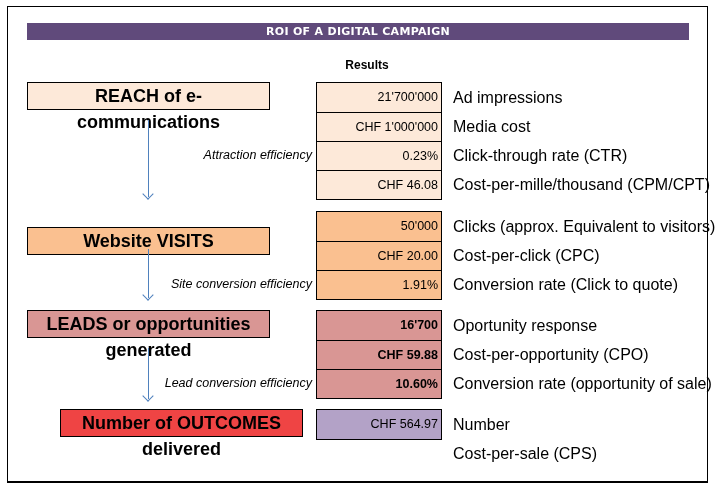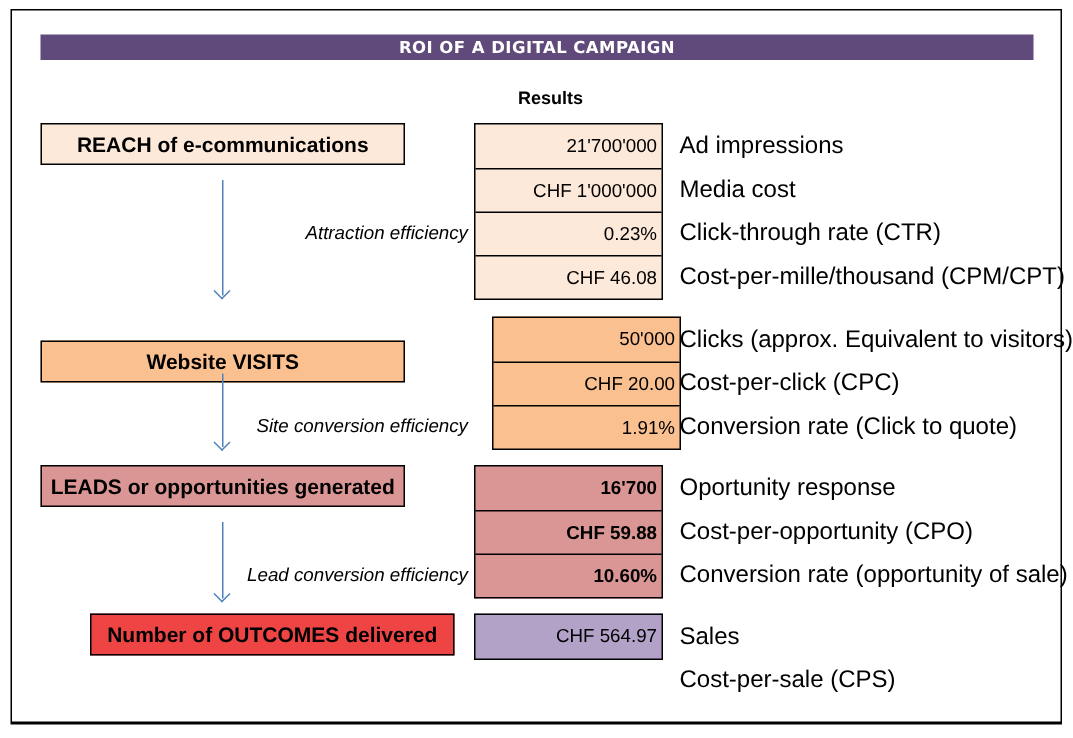--- a/index.html
+++ b/index.html
@@ -1,20 +1,20 @@
 <!DOCTYPE html>
 <html><head>
 <meta charset="utf-8">
 <style>
   html, body { margin:0; padding:0; background:#fff; }
   body { width:715px; height:492px; position:relative; overflow:hidden; font-family:"Liberation Sans", sans-serif; color:#000; }
   .frame { position:absolute; left:7px; top:6px; width:701px; height:477px; border:1px solid #000; border-width:1px 1px 2px 1px; box-sizing:border-box; }
   .title-bar { position:absolute; left:27px; top:23px; width:662px; height:17px; background:#604a7b; color:#fff; font-weight:bold; font-size:11px; text-align:center; line-height:17px; letter-spacing:0.3px; font-family:"DejaVu Sans", sans-serif; }
   .results-hdr { position:absolute; left:316px; top:58px; width:102px; text-align:center; font-weight:bold; font-size:12px; }
-  .stage { position:absolute; left:27px; width:243px; height:28px; border:1px solid #000; box-sizing:border-box; font-weight:bold; font-size:14px; text-align:center; line-height:26px; }
+  .stage { position:absolute; left:27px; width:243px; height:28px; border:1px solid #000; box-sizing:border-box; font-weight:bold; font-size:18px; text-align:center; line-height:26px; }
   .vbox { position:absolute; left:316px; width:126px; border:1px solid #000; box-sizing:border-box; }
   .vrow { height:29px; line-height:29px; text-align:right; padding-right:3px; font-size:12.5px; border-top:1px solid #000; box-sizing:border-box; }
   .vrow:first-child { border-top:none; }
   .desc { position:absolute; left:453px; font-size:16px; height:29px; line-height:29px; white-space:nowrap; }
   .eff { position:absolute; right:403px; font-size:12.5px; font-style:italic; height:29px; line-height:29px; white-space:nowrap; }
   .arrow { position:absolute; left:148px; width:2px; }
   .arrow .line { position:absolute; left:0; top:0; width:1px; background:#4f81bd; }
   .arrow .head { position:absolute; left:-4px; bottom:0; width:7px; height:7px; border-right:1px solid #4f81bd; border-bottom:1px solid #4f81bd; transform:rotate(45deg); transform-origin:center; }
 </style>
 </head>
@@ -40,21 +40,21 @@
 <div class="desc" style="top:112px;">Media cost</div>
 <div class="desc" style="top:141px;">Click-through rate (CTR)</div>
 <div class="desc" style="top:170px;">Cost-per-mille/thousand (CPM/CPT)</div>
 <div class="eff" style="top:141px;">Attraction efficiency</div>
 
 <div class="stage" style="top:227px;background:#fac090;">Website VISITS</div>
 <div class="arrow" style="top:249px;height:50px;">
     <div class="line" style="height:49px;"></div>
     <div class="head"></div>
   </div>
-<div class="vbox" style="top:211px;background:#fac090;margin-left:12px;">
+<div class="vbox" style="top:211px;background:#fac090;">
   <div class="vrow">50'000</div>
   <div class="vrow">CHF 20.00</div>
   <div class="vrow">1.91%</div>
 </div>
 <div class="desc" style="top:212px;">Clicks (approx. Equivalent to visitors)</div>
 <div class="desc" style="top:241px;">Cost-per-click (CPC)</div>
 <div class="desc" style="top:270px;">Conversion rate (Click to quote)</div>
 <div class="eff" style="top:270px;">Site conversion efficiency</div>
 
 <div class="stage" style="top:310px;background:#d99694;">LEADS or opportunities generated</div>
@@ -69,14 +69,14 @@
 </div>
 <div class="desc" style="top:311px;">Oportunity response</div>
 <div class="desc" style="top:340px;">Cost-per-opportunity (CPO)</div>
 <div class="desc" style="top:369px;">Conversion rate (opportunity of sale)</div>
 <div class="eff" style="top:369px;">Lead conversion efficiency</div>
 
 <div class="stage" style="top:409px;background:#ef4444;margin-left:33px;">Number of OUTCOMES delivered</div>
 <div class="vbox" style="top:409px;background:#b3a2c7;">
   <div class="vrow">CHF 564.97</div>
 </div>
-<div class="desc" style="top:410px;">Sales</div>
+<div class="desc" style="top:410px;">Number</div>
 <div class="desc" style="top:439px;">Cost-per-sale (CPS)</div>
 
 </body></html>

